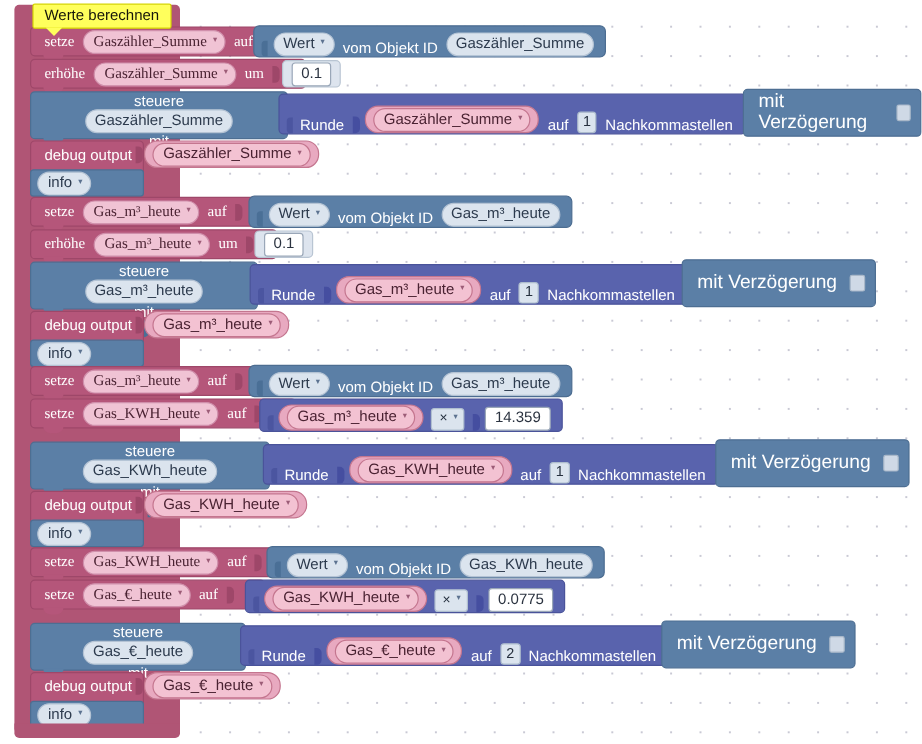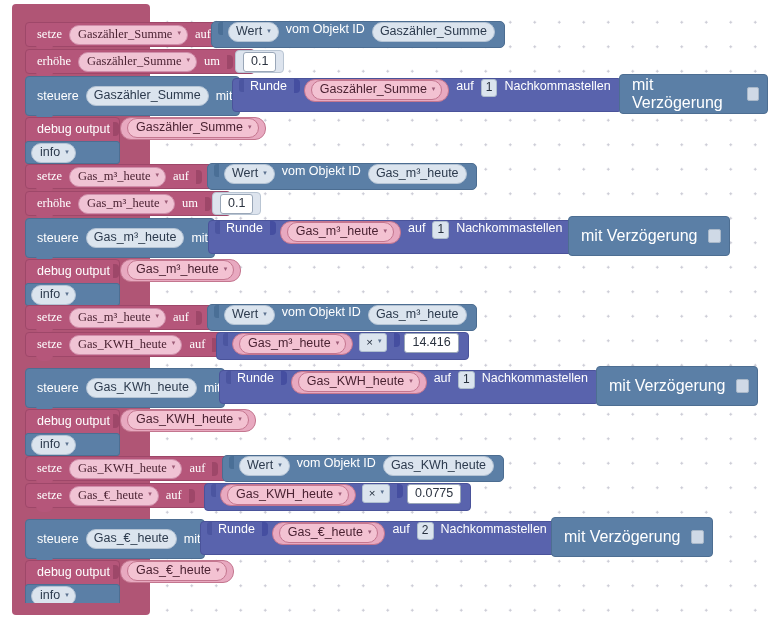--- a/index.html
+++ b/index.html
@@ -40,21 +40,21 @@
     border-radius: 4px;
     display: flex;
     align-items: center;
     color: #ffffff;
     font-size: 12.5px;
     white-space: nowrap;
     padding: 0 7px;
     user-select: none;
   }
   .blk.var   { background: #b5567a; border: 1px solid #9e4769; font-family: Liberation Serif, serif; }
-  .blk.ctrl  { background: #5b7fa6; border: 1px solid #4d6e92; }
+  .blk.ctrl  { background: #5b7fa6; border: 1px solid #4d6e92; flex-direction: column; }
   .blk.dbg   { background: #b5567a; border: 1px solid #9e4769; }
 
   
   .blk .nub {
     position: absolute;
     left: 10px; bottom: -5px;
     width: 17px; height: 6px;
     border-radius: 0 0 7px 7px;
     pointer-events: none;
   }
@@ -116,21 +116,21 @@
     border-radius: 3px;
     min-width: 15px;
     padding: 0px 4px 1px 4px;
     font-size: 12px;
     margin: 0 3px;
     line-height: 15px;
   }
 
   
   .rep {
-    display: inline-flex; align-items: flex-start;
+    display: inline-flex; align-items: flex-end;
     border-radius: 5px;
     font-size: 12.5px;
     color: #ffffff;
     white-space: nowrap;
     padding: 0 6px;
     height: 26px;
   }
   .rep.objget  { background: #5b7fa6; border: 1px solid #4c6d91; }
   .rep.round   { background: #5963ad; border: 1px solid #4a539a; }
   .rep.math    { background: #5963ad; border: 1px solid #4a539a; }
@@ -432,21 +432,21 @@
       <span class="fld-var" style="background:#f3c2d2; border-color:#c4768f; margin:0;">
         <span>Gas_m³_heute</span>
         <span class="caret">▾</span>
       </span>
     </span>
     <span class="op-sel">
       <span>×</span>
       <span class="caret">▾</span>
     </span>
     <span class="socket i"></span>
-    <span class="fld-num">14.416</span>
+    <span class="fld-num">14.359</span>
   </div>
 
   <div class="blk ctrl" style="left:25px; top:368px; width:200px; height:40px;">
     <span class="nub"></span>
     <span class="lbl">steuere</span>
     <span class="fld-obj">
       <span>Gas_KWh_heute</span>
     </span>
     <span class="lbl">mit</span>
     <span class="socket b"></span>
@@ -581,14 +581,18 @@
   </div>
   <div style="position:absolute; left:25px; top:584px; width:95px; height:23px; background:#5b7fa6; border:1px solid #4d6e92; border-radius:3px; display:flex; align-items:center; padding-left:5px;">
     <span class="info-pill">
       <span>info</span>
       <span class="caret">▾</span>
     </span>
   </div>
 
   <div style="position:absolute; left:12px; top:603px; width:138px; height:12px; background:#b05575; border-radius:0 0 4px 4px;"></div>
 
+  <div class="tooltip">
+    <span>Werte berechnen</span>
+    <span class="tip-arrow"></span>
+  </div>
 
 </div>
 
 </body></html>

